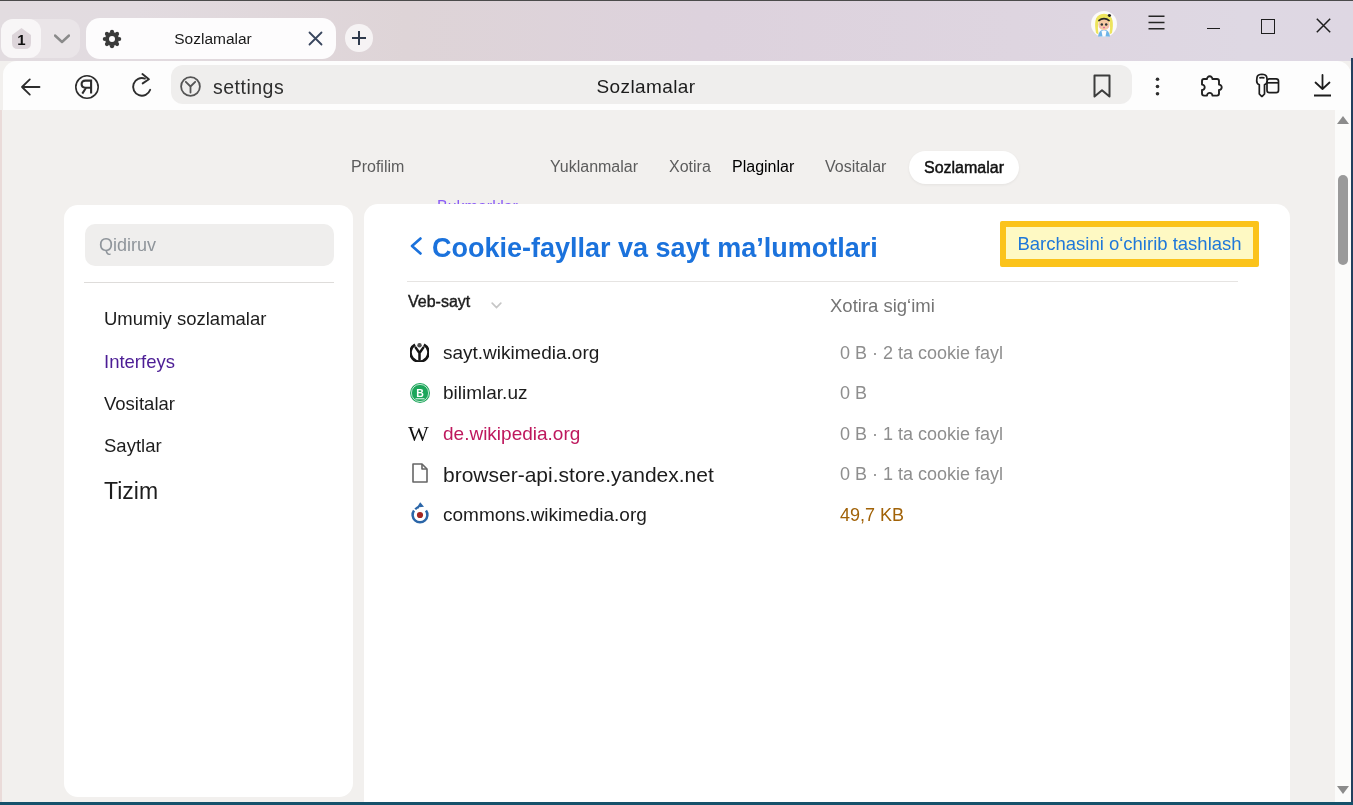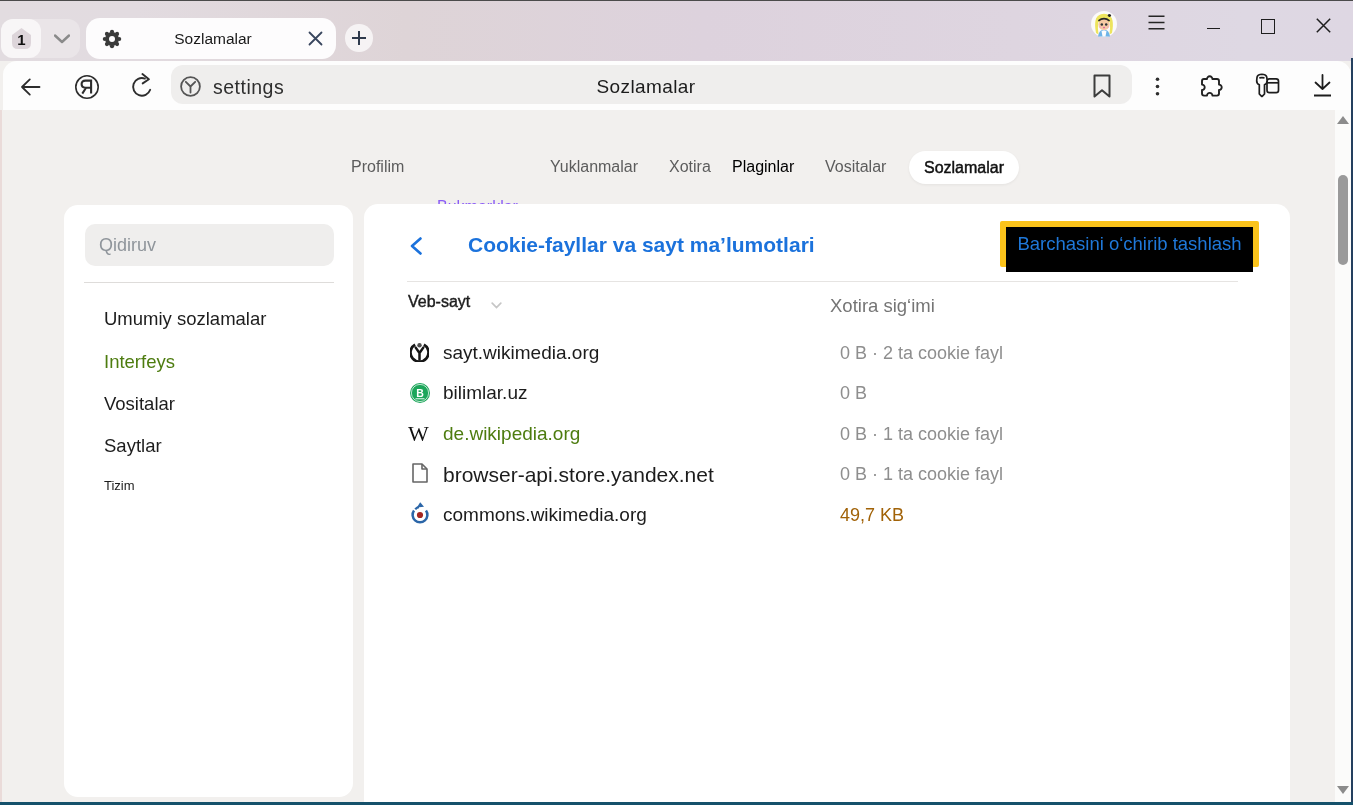--- a/index.html
+++ b/index.html
@@ -133,34 +133,34 @@
   <div class="abs" style="left:669px;top:158px;font-size:16px;color:#5c5c5c;">Xotira</div>
   <div class="abs" style="left:732px;top:158px;font-size:16px;color:#000000;">Plaginlar</div>
   <div class="abs" style="left:825px;top:158px;font-size:16px;color:#5c5c5c;">Vositalar</div>
   <div class="abs" style="left:909px;top:151px;width:110px;height:33px;line-height:33px;text-align:center;font-size:16px;color:#111;-webkit-text-stroke:0.45px #111;">Sozlamalar</div>
 
   <div class="abs" style="left:64px;top:205px;width:289px;height:592px;background:#fff;border-radius:14px;"></div>
   <div class="abs" style="left:85px;top:224px;width:249px;height:42px;border-radius:10px;background:#efeeed;"></div>
   <div class="abs" style="left:99px;top:224px;height:34px;line-height:42px;font-size:18px;color:#8f959b;">Qidiruv</div>
   <div class="abs" style="left:84px;top:282px;width:250px;height:1px;background:#dedcda;"></div>
   <div class="abs" style="left:104px;top:308px;font-size:18.5px;color:#1d1d1d;">Umumiy sozlamalar</div>
-  <div class="abs" style="left:104px;top:350.5px;font-size:18.5px;color:#4d7c0f;">Interfeys</div>
+  <div class="abs" style="left:104px;top:350.5px;font-size:18.5px;color:#4c1d95;">Interfeys</div>
   <div class="abs" style="left:104px;top:392.5px;font-size:18.5px;color:#1d1d1d;">Vositalar</div>
   <div class="abs" style="left:104px;top:435px;font-size:18.5px;color:#1d1d1d;">Saytlar</div>
-  <div class="abs" style="left:104px;top:477.5px;font-size:13px;color:#1d1d1d;">Tizim</div>
+  <div class="abs" style="left:104px;top:477.5px;font-size:23px;color:#1d1d1d;">Tizim</div>
 
   <div class="abs" style="left:364px;top:204px;width:926px;height:598px;background:#fff;border-radius:14px 14px 0 0;"></div>
 
   <svg class="abs" style="left:409px;top:237px;" width="14" height="18" viewBox="0 0 14 18">
     <polyline points="11.5,1.5 3,9 11.5,16.5" fill="none" stroke="#1b72dc" stroke-width="2.6" stroke-linecap="round" stroke-linejoin="round"></polyline>
   </svg>
-  <div class="abs" style="left:468px;top:233px;font-size:21px;font-weight:bold;color:#1b72dc;">Cookie-fayllar va sayt ma’lumotlari</div>
+  <div class="abs" style="left:432px;top:233px;font-size:27px;font-weight:bold;color:#1b72dc;">Cookie-fayllar va sayt ma’lumotlari</div>
 
   <div class="abs" style="left:1000px;top:221px;width:259px;height:46px;background:#fbc31b;border-radius:2px;"></div>
-  <div class="abs" style="left:1006px;top:227px;width:247px;height:45px;background:#000000;line-height:34px;text-align:center;font-size:18.5px;color:#1f78d9;">Barchasini o‘chirib tashlash</div>
+  <div class="abs" style="left:1006px;top:227px;width:247px;height:32px;background:#fef9c3;line-height:34px;text-align:center;font-size:18.5px;color:#1f78d9;">Barchasini o‘chirib tashlash</div>
 
   <div class="abs" style="left:407px;top:281px;width:831px;height:1px;background:#e6e4e2;"></div>
   <div class="abs" style="left:408px;top:292.5px;font-size:16px;color:#1d1d1d;-webkit-text-stroke:0.4px #1d1d1d;">Veb-sayt</div>
   <svg class="abs" style="left:491px;top:301.5px;" width="11" height="7" viewBox="0 0 11 7">
     <polyline points="1.2,1.2 5.5,5.5 9.8,1.2" fill="none" stroke="#c6c6c6" stroke-width="1.7" stroke-linecap="round"></polyline>
   </svg>
   <div class="abs" style="left:830px;top:295px;font-size:18.5px;color:#757575;">Xotira sig‘imi</div>
 
   <svg class="abs" style="left:410px;top:343px;" width="19" height="19" viewBox="0 0 19 19">
     <path d="M 5.1 1.66 A 9 9 0 1 0 13.9 1.66" fill="none" stroke="#161616" stroke-width="2.7"></path>
@@ -173,21 +173,21 @@
   <svg class="abs" style="left:410px;top:383px;" width="20" height="20" viewBox="0 0 20 20">
     <circle cx="10" cy="10" r="10" fill="#1ca65a"></circle>
     <circle cx="10" cy="10" r="8.6" fill="none" stroke="#fff" stroke-width="0.7"></circle>
     <text x="10" y="13.6" font-size="10.5" font-weight="bold" fill="#fff" text-anchor="middle" font-family="Liberation Sans">B</text>
     <rect x="5.5" y="15.2" width="9" height="1.1" fill="#ffffff" opacity="0.85"></rect>
   </svg>
   <div class="abs" style="left:443px;top:382px;font-size:19px;color:#1c1c1c;">bilimlar.uz</div>
   <div class="abs" style="left:840px;top:383px;font-size:18px;color:#8e8e8e;">0 B</div>
 
   <div class="abs" style="left:408px;top:421px;width:24px;height:24px;font-family:'Liberation Serif',serif;font-size:22px;color:#111;">W</div>
-  <div class="abs" style="left:443px;top:422.5px;font-size:19px;color:#4d7c0f;">de.wikipedia.org</div>
+  <div class="abs" style="left:443px;top:422.5px;font-size:19px;color:#be185d;">de.wikipedia.org</div>
   <div class="abs" style="left:840px;top:423.5px;font-size:18px;color:#8e8e8e;">0 B · 1 ta cookie fayl</div>
 
   <svg class="abs" style="left:412px;top:463px;" width="16" height="20" viewBox="0 0 16 20">
     <path d="M1 1 H10 L15 6 V19 H1 Z" fill="none" stroke="#666" stroke-width="1.6" stroke-linejoin="round"></path>
     <path d="M10 1 V6 H15" fill="none" stroke="#666" stroke-width="1.6" stroke-linejoin="round"></path>
   </svg>
   <div class="abs" style="left:443px;top:463px;font-size:21px;color:#1c1c1c;">browser-api.store.yandex.net</div>
   <div class="abs" style="left:840px;top:464px;font-size:18px;color:#8e8e8e;">0 B · 1 ta cookie fayl</div>
 
   <svg class="abs" style="left:410px;top:502px;" width="20" height="22" viewBox="0 0 20 22">

